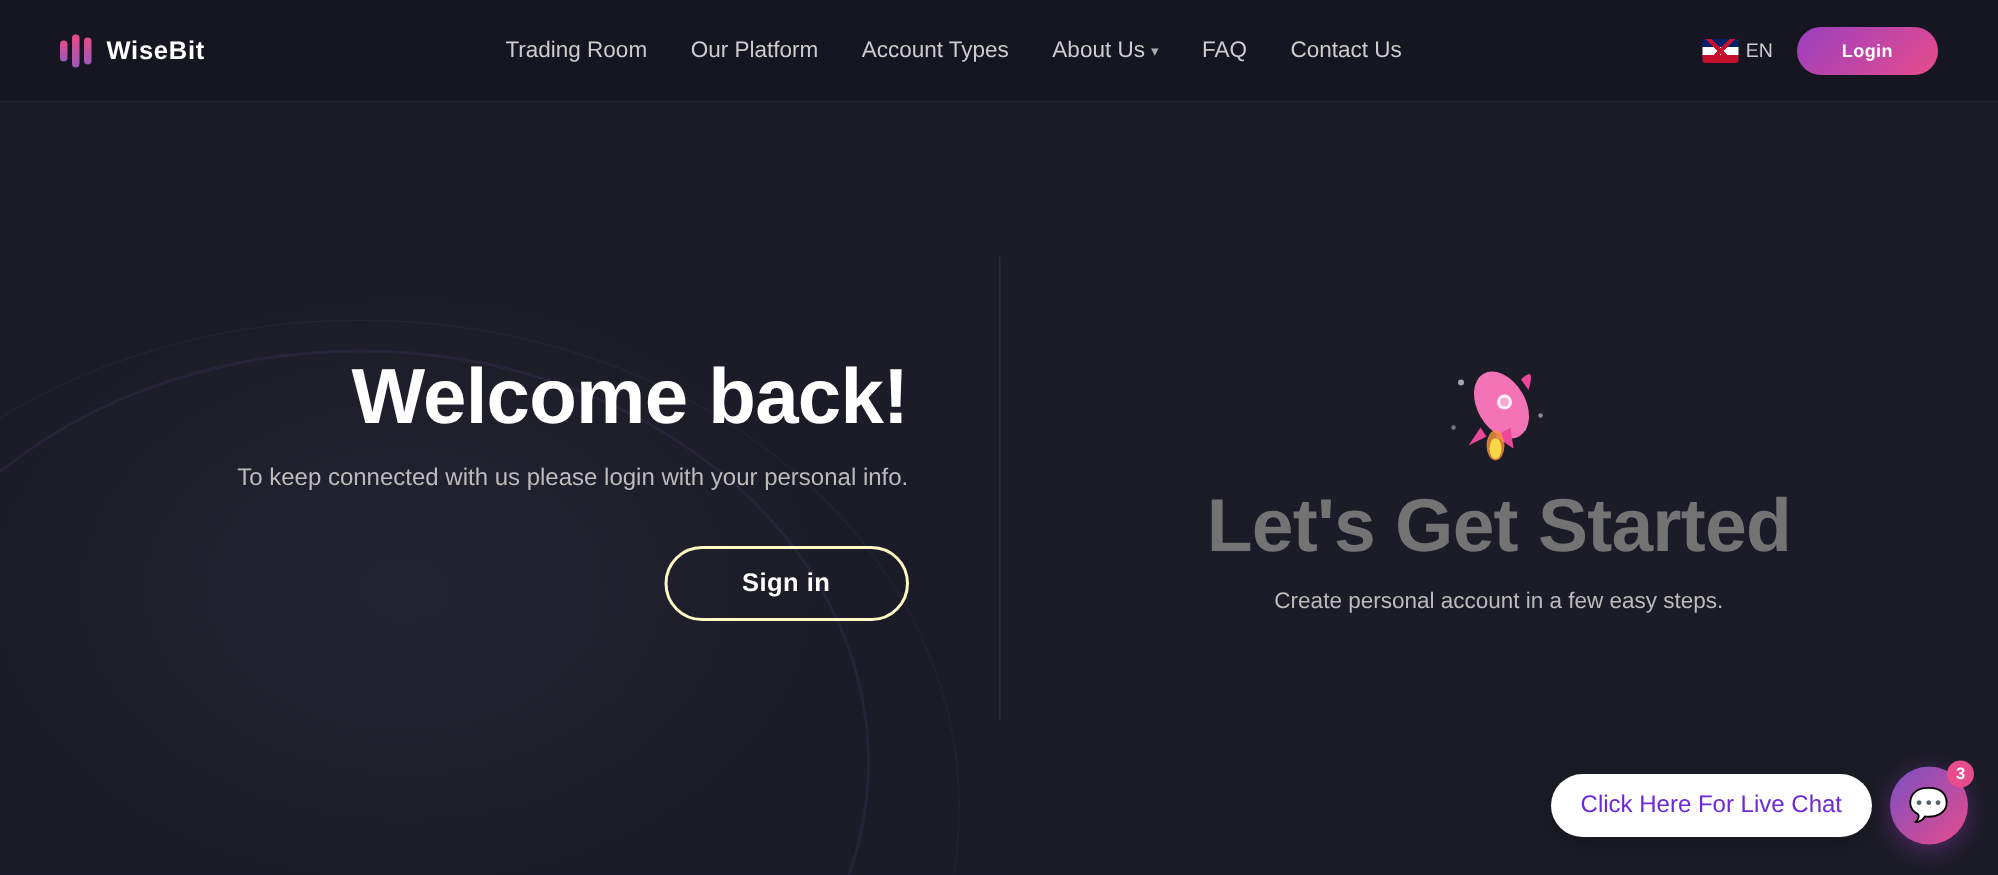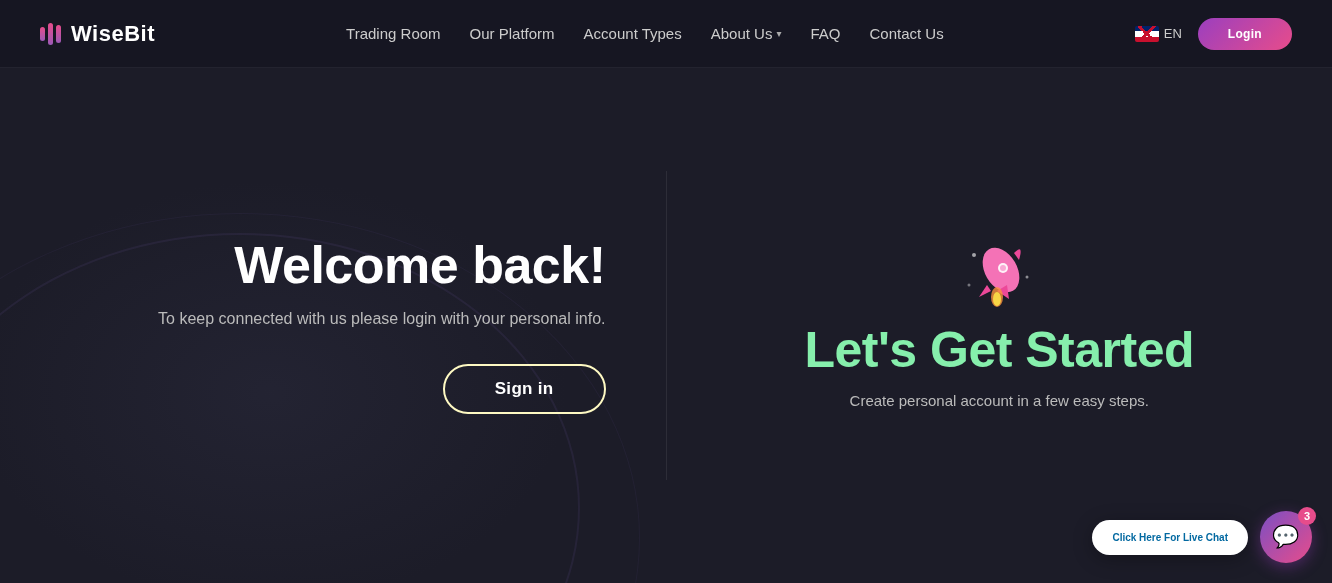--- a/index.html
+++ b/index.html
@@ -85,21 +85,21 @@
       width: 5px;
       border-radius: 3px;
       background: linear-gradient(to top, #9b59b6, #e74c8b);
     }
 
     .logo-bar:nth-child(1) { height: 14px; }
     .logo-bar:nth-child(2) { height: 22px; }
     .logo-bar:nth-child(3) { height: 18px; }
 
     .logo-text {
-      font-size: 22px;
+      font-size: 17px;
       font-weight: 700;
       color: #fff;
       letter-spacing: 0.5px;
     }
 
     .nav-links {
       display: flex;
       align-items: center;
       gap: 29px;
     }
@@ -233,21 +233,21 @@
     
     .rocket-svg {
       width: 80px;
       height: 80px;
       margin-bottom: 8px;
     }
 
     .get-started-title {
       font-size: 50px;
       font-weight: 900;
-      color: #86efac;
+      color: #737373;
       text-align: center;
       line-height: 1.1;
       margin-bottom: 14px;
       letter-spacing: -0.5px;
     }
 
     .get-started-subtitle {
       font-size: 15px;
       color: #bbb;
       text-align: right;
@@ -262,23 +262,23 @@
       display: flex;
       align-items: center;
       gap: 12px;
       z-index: 100;
     }
 
     .chat-bubble {
       background: #fff;
       border-radius: 30px;
       padding: 12px 20px;
-      font-size: 10px;
-      font-weight: 700;
-      color: #0369a1;
+      font-size: 16px;
+      font-weight: 400;
+      color: #6d28d9;
       box-shadow: 0 4px 20px rgba(0,0,0,0.3);
       cursor: pointer;
     }
 
     .chat-btn {
       width: 52px;
       height: 52px;
       border-radius: 50%;
       background: linear-gradient(135deg, #7b4fc4, #e74c8b);
       display: flex;

